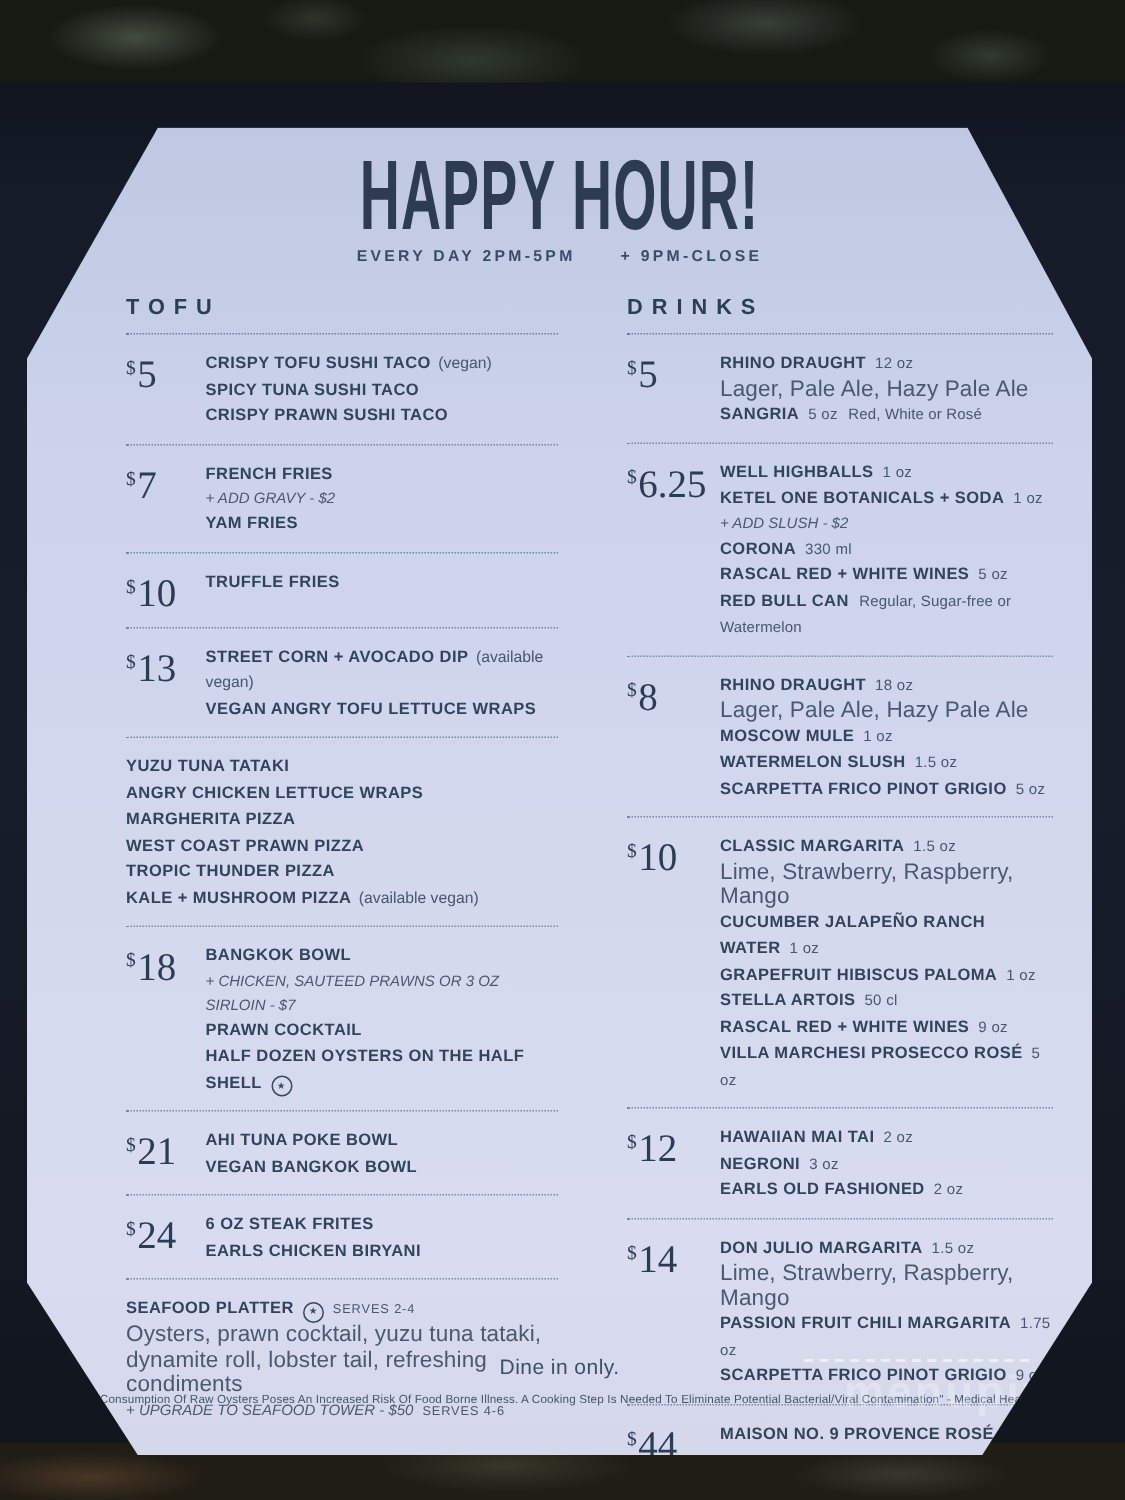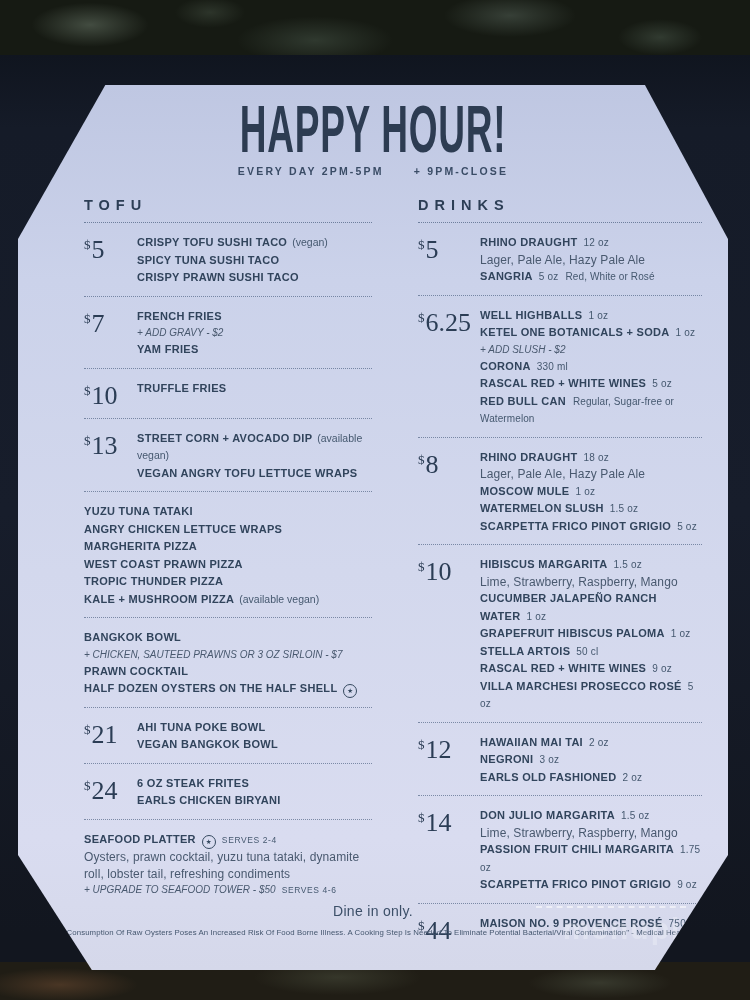--- a/index.html
+++ b/index.html
@@ -68,21 +68,21 @@
   }
   .col-food .price{width:53px;}
   .col-drinks .price{width:62px;}
   .price .cur{font-size:13px;vertical-align:9px;margin-right:1px;}
   .items{flex:1;min-width:0;padding-top:3px;}
   .item-line{font-size:11px;line-height:17.5px;font-weight:bold;color:#31445c;letter-spacing:.3px;}
   .sz{font-weight:normal;font-size:10px;color:#45586f;margin-left:6px;letter-spacing:.2px;}
   .dt{font-weight:normal;font-size:10px;color:#45586f;margin-left:7px;letter-spacing:.1px;}
   .tag{font-weight:normal;font-size:10.5px;color:#45586f;margin-left:5px;text-transform:none;letter-spacing:0;}
   .serves{font-weight:normal;font-size:8.5px;color:#45586f;margin-left:6px;letter-spacing:.6px;}
-  .desc{font-weight:normal;font-size:12px;line-height:16.5px;color:#49596f;letter-spacing:.1px;}
+  .desc{font-weight:normal;font-size:15px;line-height:16.5px;color:#49596f;letter-spacing:.1px;}
   .note{font-style:italic;font-weight:normal;font-size:10px;line-height:16px;color:#49596f;}
   .note .serves{font-style:normal;}
   .star-badge{
     display:inline-flex;align-items:center;justify-content:center;
     width:12px;height:12px;border:1px solid #35495f;border-radius:50%;
     font-size:6.5px;color:#35495f;margin-left:6px;vertical-align:-1px;font-weight:normal;
   }
   .card-footer{position:absolute;left:0;right:0;bottom:30px;text-align:center;}
   .dine-in{font-size:14px;color:#3c4f68;letter-spacing:.3px;margin-bottom:9px;}
   .disclaimer{font-size:7.8px;color:#44566e;letter-spacing:.1px;}
@@ -154,20 +154,21 @@
             <div class="items">
               <div class="item-line"><span class="nm">YUZU TUNA TATAKI</span></div>
               <div class="item-line"><span class="nm">ANGRY CHICKEN LETTUCE WRAPS</span></div>
               <div class="item-line"><span class="nm">MARGHERITA PIZZA</span></div>
               <div class="item-line"><span class="nm">WEST COAST PRAWN PIZZA</span></div>
               <div class="item-line"><span class="nm">TROPIC THUNDER PIZZA</span></div>
               <div class="item-line"><span class="nm">KALE + MUSHROOM PIZZA</span><span class="tag">(available vegan)</span></div>
             </div>
           </div>
           <div class="section">
+            <div class="price"><span class="cur">$</span><span class="num">18</span></div>
             <div class="items">
               <div class="item-line"><span class="nm">BANGKOK BOWL</span></div>
               <div class="note"><span>+ CHICKEN, SAUTEED PRAWNS OR 3 OZ SIRLOIN - $7</span></div>
               <div class="item-line"><span class="nm">PRAWN COCKTAIL</span></div>
               <div class="item-line"><span class="nm">HALF DOZEN OYSTERS ON THE HALF SHELL</span><span class="star-badge">★</span></div>
             </div>
           </div>
           <div class="section">
             <div class="price"><span class="cur">$</span><span class="num">21</span></div>
             <div class="items">
@@ -219,21 +220,21 @@
               <div class="item-line"><span class="nm">RHINO DRAUGHT</span><span class="sz">18 oz</span></div>
               <div class="desc">Lager, Pale Ale, Hazy Pale Ale</div>
               <div class="item-line"><span class="nm">MOSCOW MULE</span><span class="sz">1 oz</span></div>
               <div class="item-line"><span class="nm">WATERMELON SLUSH</span><span class="sz">1.5 oz</span></div>
               <div class="item-line"><span class="nm">SCARPETTA FRICO PINOT GRIGIO</span><span class="sz">5 oz</span></div>
             </div>
           </div>
           <div class="section">
             <div class="price"><span class="cur">$</span><span class="num">10</span></div>
             <div class="items">
-              <div class="item-line"><span class="nm">HIBISCUS MARGARITA</span><span class="sz">1.5 oz</span></div>
+              <div class="item-line"><span class="nm">CLASSIC MARGARITA</span><span class="sz">1.5 oz</span></div>
               <div class="desc">Lime, Strawberry, Raspberry, Mango</div>
               <div class="item-line"><span class="nm">CUCUMBER JALAPEÑO RANCH WATER</span><span class="sz">1 oz</span></div>
               <div class="item-line"><span class="nm">GRAPEFRUIT HIBISCUS PALOMA</span><span class="sz">1 oz</span></div>
               <div class="item-line"><span class="nm">STELLA ARTOIS</span><span class="sz">50 cl</span></div>
               <div class="item-line"><span class="nm">RASCAL RED + WHITE WINES</span><span class="sz">9 oz</span></div>
               <div class="item-line"><span class="nm">VILLA MARCHESI PROSECCO ROSÉ</span><span class="sz">5 oz</span></div>
             </div>
           </div>
           <div class="section">
             <div class="price"><span class="cur">$</span><span class="num">12</span></div>

